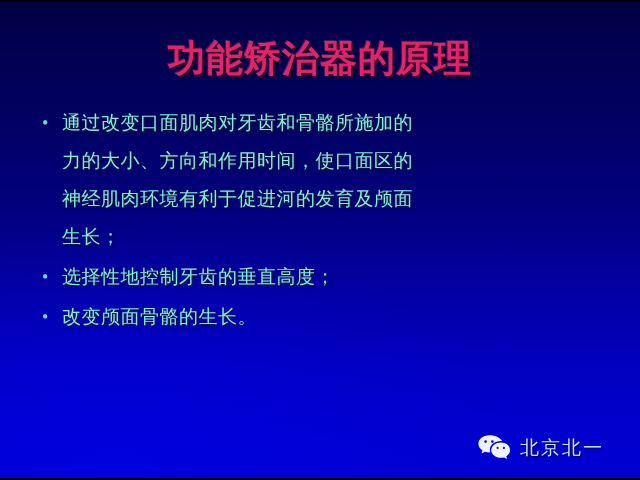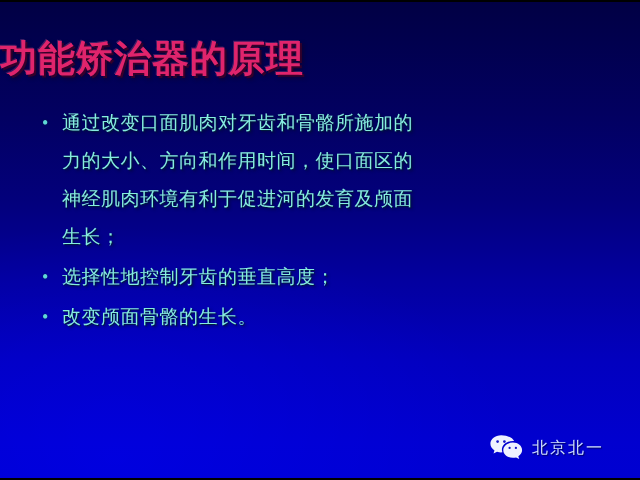--- a/index.html
+++ b/index.html
@@ -39,20 +39,21 @@
     background: radial-gradient(ellipse 90% 70% at 18% 96%, rgba(0,0,255,0.30), rgba(0,0,0,0) 70%);
     pointer-events: none;
   }
 
   
   #title {
     position: absolute;
     left: 0;
     top: 36px;
     width: 640px;
+    text-align: center;
     font-size: 37px;
     line-height: 46px;
     font-weight: bold;
     letter-spacing: 1px;
     color: #e0246c;
     text-shadow:
        2px 2px 0 rgba(60,0,40,0.85),
        3px 3px 4px rgba(20,0,30,0.75),
       -1px -1px 0 rgba(255,120,170,0.25);
     white-space: nowrap;
@@ -101,21 +102,21 @@
     align-items: center;
     gap: 9px;
   }
   #wechat-icon {
     position: relative;
     width: 34px;
     height: 28px;
     flex: 0 0 34px;
   }
   #watermark-label {
-    font-size: 16px;
+    font-size: 19px;
     line-height: 22px;
     color: #cfe0ff;
     letter-spacing: 2px;
     text-shadow: 1px 1px 1px rgba(0,0,60,0.8);
     white-space: nowrap;
   }
 </style>
 </head>
 <body>
 

